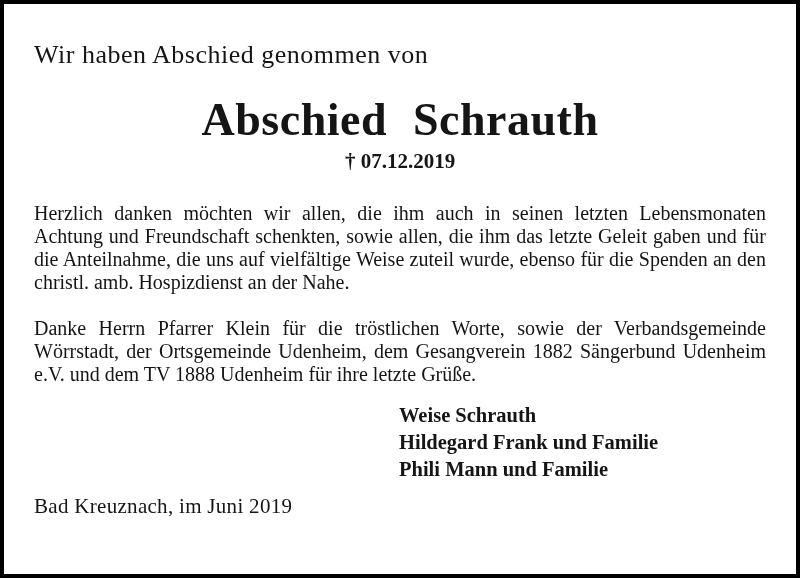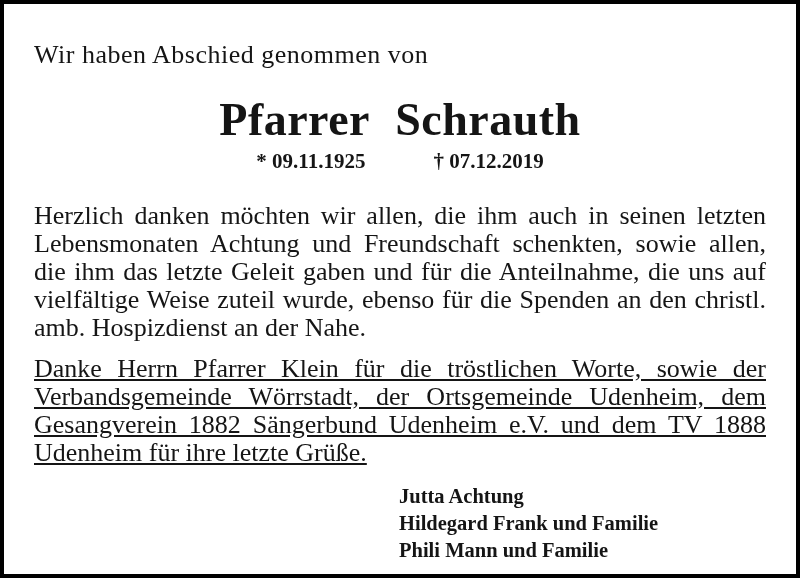--- a/index.html
+++ b/index.html
@@ -33,59 +33,57 @@
   .dates {
     display: flex;
     justify-content: center;
     gap: 68px;
     margin-top: 2px;
     font-size: 21px;
     font-weight: bold;
   }
   .body-par {
     margin: 28px 30px 0 30px;
-    font-size: 26px;
-    line-height: 28px;
+    font-size: 20px;
+    line-height: 23px;
     text-align: justify;
   }
   .body-par.second {
-    margin-top: 13px;
-    text-decoration: underline;
+    margin-top: 23px;
   }
   .mourners {
     margin: 16px 30px 0 395px;
     font-size: 20.5px;
     font-weight: bold;
     line-height: 27px;
   }
   .place {
     margin: 11px 30px 6px 30px;
     font-size: 21px;
     letter-spacing: 0.3px;
   }
 </style>
 </head>
 <body>
 
 <div class="notice">
 
   <div class="intro">Wir haben Abschied genommen von</div>
 
-  <h1 class="deceased">Pfarrer Schrauth</h1>
+  <h1 class="deceased">Abschied Schrauth</h1>
 
   <div class="dates">
-    <span>* 09.11.1925</span>
     <span>† 07.12.2019</span>
   </div>
 
   <p class="body-par">Herzlich danken möchten wir allen, die ihm auch in seinen letzten Lebensmonaten Achtung und Freundschaft schenkten, sowie allen, die ihm das letzte Geleit gaben und für die Anteilnahme, die uns auf vielfältige Weise zuteil wurde, ebenso für die Spenden an den christl. amb. Hospizdienst an der Nahe.</p>
 
   <p class="body-par second">Danke Herrn Pfarrer Klein für die tröstlichen Worte, sowie der Verbandsgemeinde Wörrstadt, der Ortsgemeinde Udenheim, dem Gesangverein 1882 Sängerbund Udenheim e.V. und dem TV 1888 Udenheim für ihre letzte Grüße.</p>
 
   <div class="mourners">
-    <div>Jutta Achtung</div>
+    <div>Weise Schrauth</div>
     <div>Hildegard Frank und Familie</div>
     <div>Phili Mann und Familie</div>
   </div>
 
   <div class="place">Bad Kreuznach, im Juni 2019</div>
 
 </div>
 
 </body></html>

